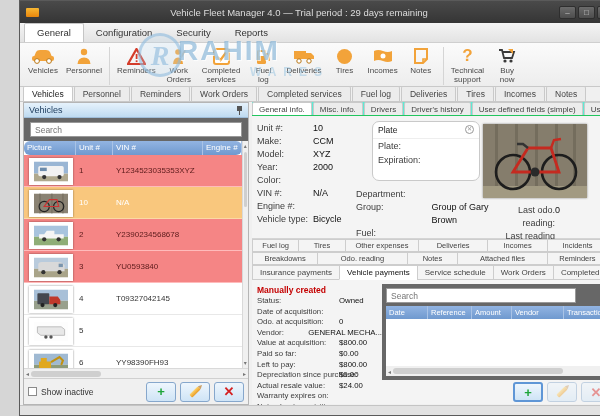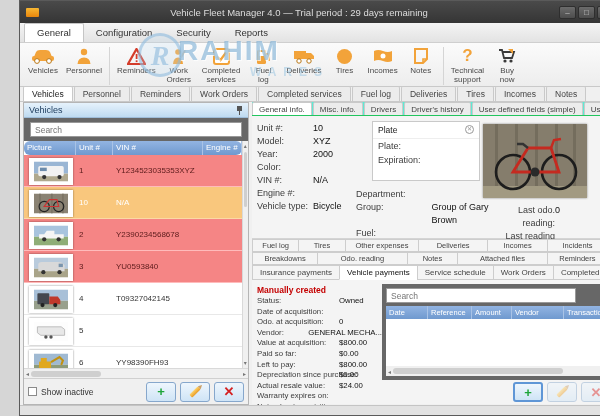--- a/index.html
+++ b/index.html
@@ -137,21 +137,21 @@
   .det-caret { position:absolute; right:4px; top:3px; font-size:7px; color:#666; }
 
   .ginfo { position:relative; height:123px; background:#f4f4f4;
     border-bottom:1px solid #d4d4d4; }
   .frow { display:flex; line-height:13px; }
   .flabel { color:#3c3c3c; }
   .fval { color:#111; }
   .gcol1 { position:absolute; left:5px; top:6px; width:120px; }
   .gcol1 .flabel { width:56px; }
   .platebox { position:absolute; left:120px; top:5px; width:108px; height:60px;
-    background:#fff; border:1px solid #c9c9c9; border-radius:0; }
+    background:#fff; border:1px solid #c9c9c9; border-radius:7px; }
   .platebox-title { display:flex; padding:3px 5px; border-bottom:1px solid #eee; }
   .platebox-title span { flex:1; font-size:8.5px; color:#222; }
   .circle-x { width:9px; height:9px; border:1px solid #999; border-radius:50%;
     color:#999; font-size:6px; line-height:7px; text-align:center; }
   .platebox .frow { padding:0 5px; line-height:14px; }
   .gcol2 { position:absolute; left:104px; top:72px; width:160px; }
   .gcol2 .flabel { width:76px; }
   .photo { position:absolute; left:231px; top:8px; width:104px; height:74px;
     box-shadow:0 0 2px #888; }
   .photo-fields { position:absolute; left:231px; top:88px; width:130px;text-align:right; }
@@ -538,20 +538,24 @@
         <div class="det-caret">▾</div>
       </div>
 
       <div class="ginfo">
         <div class="gcol1">
           <div class="frow">
               <span class="flabel">Unit #:</span>
               <span class="fval">10</span>
             </div>
           <div class="frow">
+              <span class="flabel">Make:</span>
+              <span class="fval">CCM</span>
+            </div>
+          <div class="frow">
               <span class="flabel">Model:</span>
               <span class="fval">XYZ</span>
             </div>
           <div class="frow">
               <span class="flabel">Year:</span>
               <span class="fval">2000</span>
             </div>
           <div class="frow">
               <span class="flabel">Color:</span>
               <span class="fval"></span>

